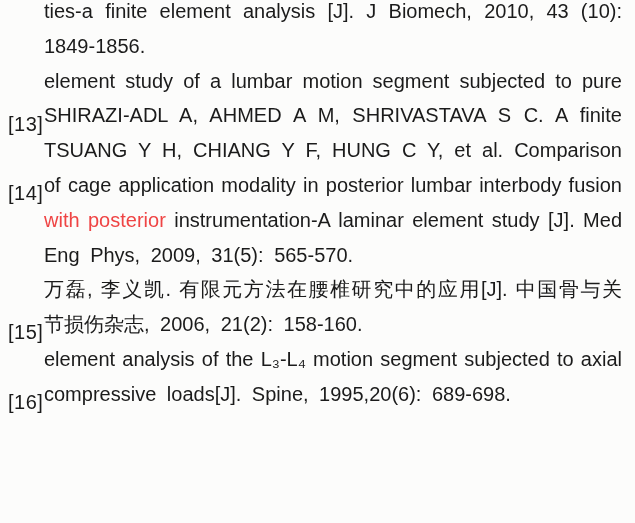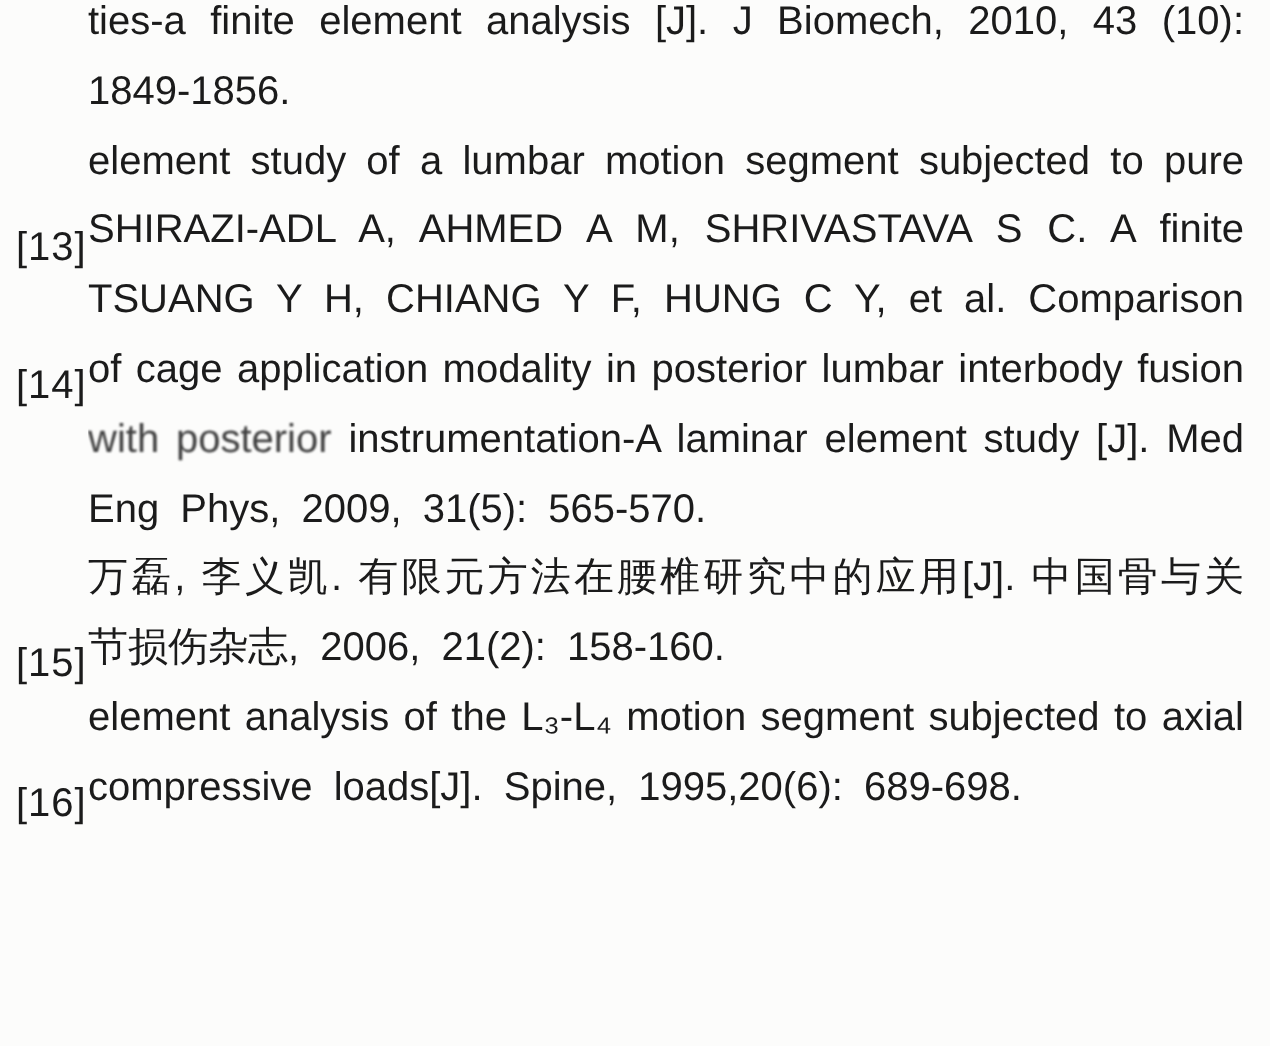--- a/index.html
+++ b/index.html
@@ -43,21 +43,21 @@
     text-align: justify;
     text-align-last: justify;
     word-spacing: 1px;
   }
   .line.last {
     text-align: center;
     text-align-last: left;
     word-spacing: 5px;
   }
   .faded {
-    color: #404040;
+    color: #ef4444;
     filter: blur(0.4px);
   }
 </style>
 </head>
 <body>
 
 <div class="page">
   <div class="content">
 
     <div class="ref">

